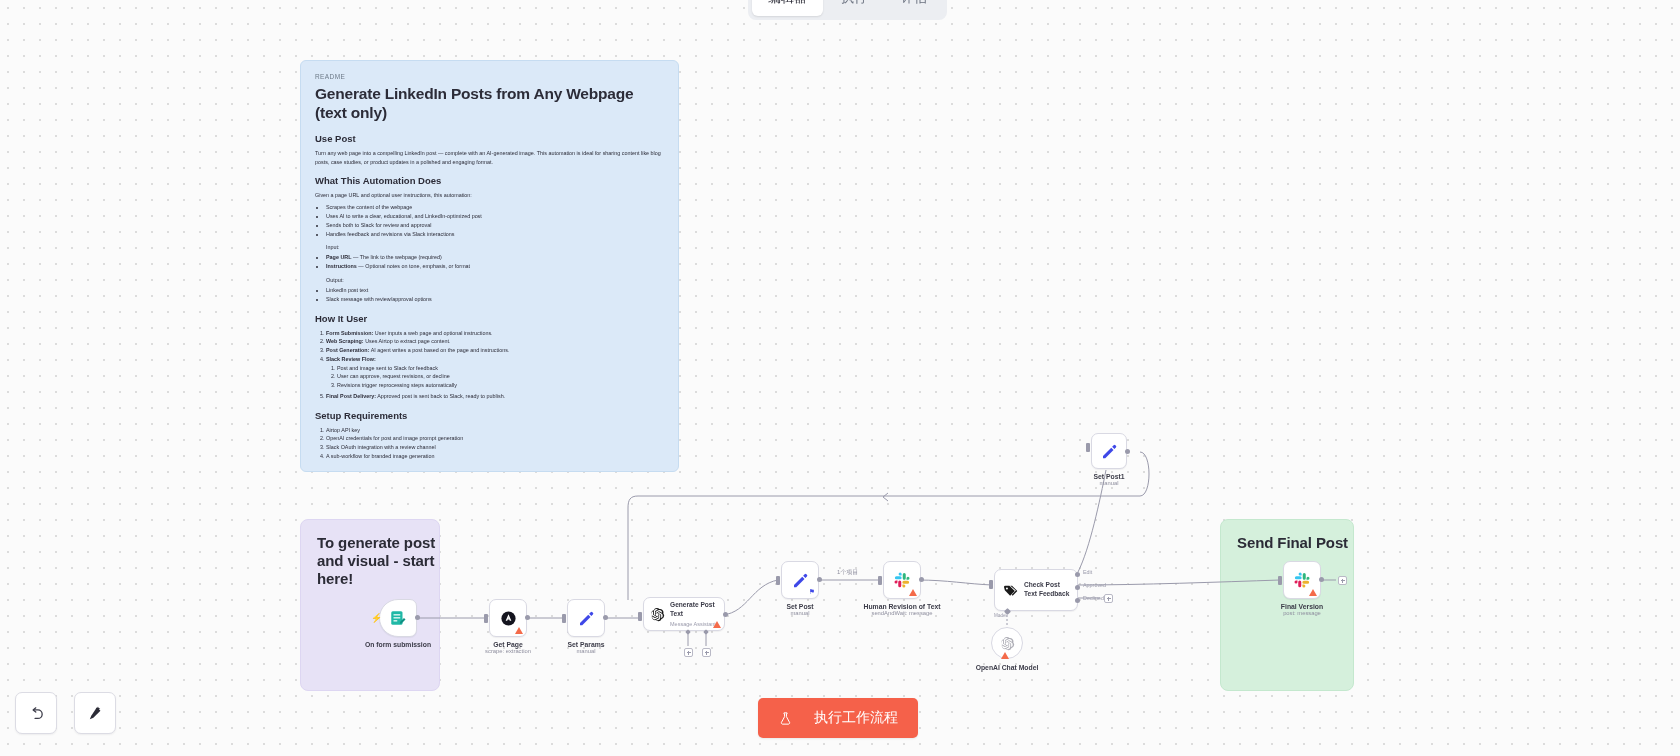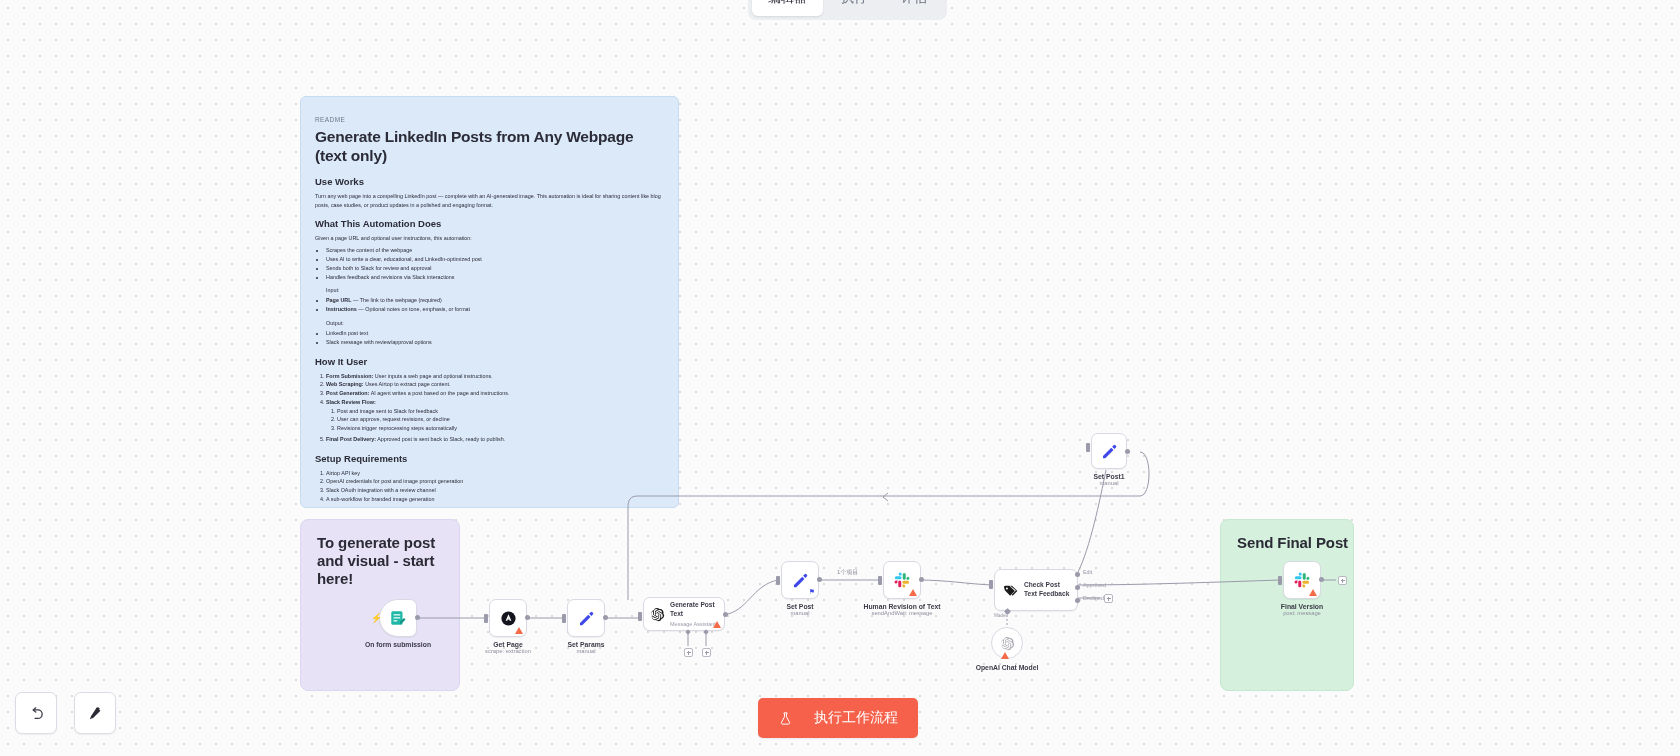--- a/index.html
+++ b/index.html
@@ -41,24 +41,23 @@
     box-shadow: 0 1px 2px rgba(0,0,0,.10);
   }
 
   
   .readme {
     position: absolute; left: 300px; top: 60px;
     width: 379px; height: 412px;
     background: #dbe9f8;
     border: 1px solid #c6dcf1;
     border-radius: 6px;
-    padding: 19px 14px 10px 14px;
+    padding: 12px 14px 10px 14px;
     overflow: hidden;
     color: #2c2c38;
-    margin-top: 36px;
   }
   .readme .kicker { font-size: 6.5px; letter-spacing:.4px; color:#6d7a88; margin-bottom:5px; }
   .readme h1 { font-size: 15.5px; font-weight: 700; line-height: 1.2; margin-bottom: 11px; letter-spacing:-.2px;}
   .readme h2 { font-size: 9.5px; font-weight: 700; margin: 9px 0 5px; }
   .readme p  { font-size: 5.4px; line-height: 1.55; margin-bottom: 4px; }
   .readme ul, .readme ol { margin: 0 0 2px 11px; }
   .readme li { font-size: 5.4px; line-height: 1.62; }
   .readme ul li { list-style: disc; }
   .readme ol li { list-style: decimal; }
   .readme .sub { font-size: 5.4px; margin: 5px 0 2px 11px; line-height:1.5; }
@@ -68,21 +67,21 @@
   .group {
     position: absolute;
     border-radius: 8px;
   }
   .group .title {
     position: absolute; left: 16px; top: 14px;
     font-size: 15px; font-weight: 700; color: #2b2b36;
     line-height: 1.2;
     letter-spacing: -.1px;
   }
-  #group-start  { left:300px;  top:519px; width:160px; height:172px;
+  #group-start  { left:300px;  top:519px; width:140px; height:172px;
                   background:#e7e2f6; border:1px solid #ddd6f2; }
   #group-start .title { width: 134px; }
   #group-content{ left:472px;  top:519px; width:728px; height:172px;
                   background:#fcecc9; border:1px solid #f6e2b6; }
   #group-final  { left:1220px; top:519px; width:134px; height:172px;
                   background:#d5f0dc; border:1px solid #c4e8ce; }
 
   
   #wires { position: absolute; left:0; top:0; width:1680px; height:756px; pointer-events:none; z-index: 5;}
 
@@ -194,21 +193,21 @@
   <div class="tabbar">
     <div class="tab active">编辑器</div>
     <div class="tab">执行</div>
     <div class="tab">评估</div>
   </div>
 
   <div class="readme">
     <div class="kicker">README</div>
     <h1>Generate LinkedIn Posts from Any Webpage (text only)</h1>
 
-    <h2>Use Works</h2>
+    <h2>Use Post</h2>
     <p>Turn any web page into a compelling LinkedIn post — complete with an AI-generated image. This automation is ideal for sharing content like blog posts, case studies, or product updates in a polished and engaging format.</p>
 
     <h2>What This Automation Does</h2>
     <p>Given a page URL and optional user instructions, this automation:</p>
     <ul>
       <li>Scrapes the content of the webpage</li>
       <li>Uses AI to write a clear, educational, and LinkedIn-optimized post</li>
       <li>Sends both to Slack for review and approval</li>
       <li>Handles feedback and revisions via Slack interactions</li>
     </ul>

